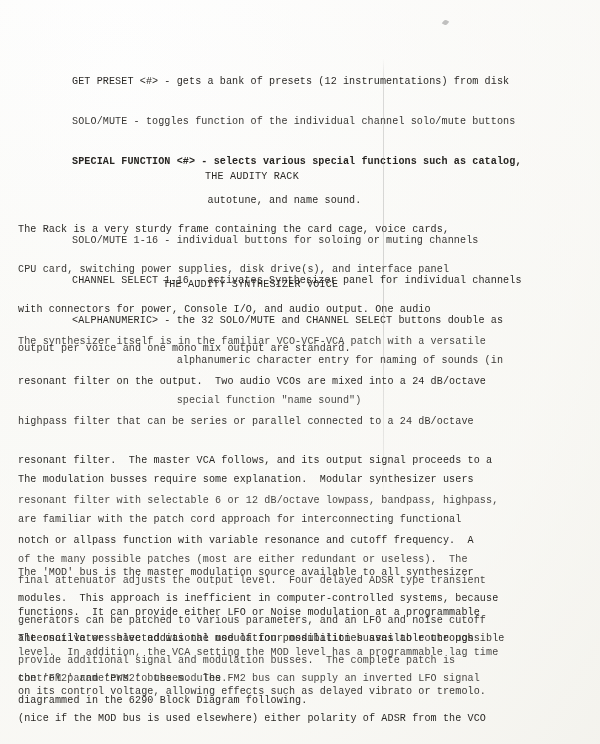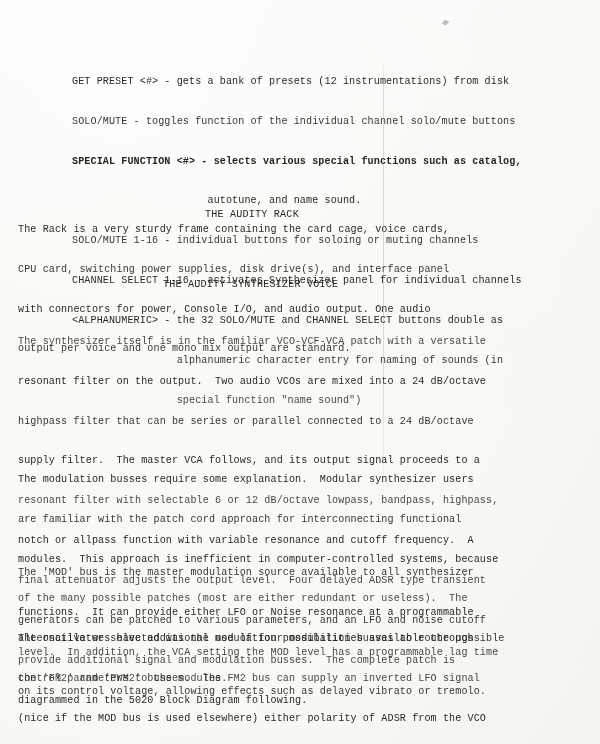--- a/index.html
+++ b/index.html
@@ -106,61 +106,61 @@
       <span class="line ink-d">SPECIAL FUNCTION &lt;#&gt; - selects various special functions such as catalog,</span>
       <span class="line ink-a">                      autotune, and name sound.</span>
       <span class="line ink-b">SOLO/MUTE 1-16 - individual buttons for soloing or muting channels</span>
       <span class="line ink-a">CHANNEL SELECT 1-16 - activates Synthesizer panel for individual channels</span>
       <span class="line ink-a">&lt;ALPHANUMERIC&gt; - the 32 SOLO/MUTE and CHANNEL SELECT buttons double as</span>
       <span class="line ink-b">                 alphanumeric character entry for naming of sounds (in</span>
       <span class="line ink-c">                 special function "name sound")</span>
     </div>
 
     
-    <div class="heading ink-a" style="left:205px; top:170px;margin-top:38px;">THE AUDITY RACK</div>
+    <div class="heading ink-a" style="left:205px; top:170px;">THE AUDITY RACK</div>
 
     
     <div class="block" style="left:18px; top:196px;">
       <span class="line ink-a">The Rack is a very sturdy frame containing the card cage, voice cards,</span>
       <span class="line ink-b">CPU card, switching power supplies, disk drive(s), and interface panel</span>
       <span class="line ink-a">with connectors for power, Console I/O, and audio output. One audio</span>
       <span class="line ink-b">output per voice and one mono mix output are standard.</span>
     </div>
 
     
     <div class="heading ink-a" style="left:163px; top:278px;">THE AUDITY SYNTHESIZER VOICE</div>
 
     
     <div class="block" style="left:18px; top:308px;">
       <span class="line ink-c">The synthesizer itself is in the familiar VCO-VCF-VCA patch with a versatile</span>
       <span class="line ink-a">resonant filter on the output.  Two audio VCOs are mixed into a 24 dB/octave</span>
       <span class="line ink-b">highpass filter that can be series or parallel connected to a 24 dB/octave</span>
-      <span class="line ink-a">supply filter.  The master VCA follows, and its output signal proceeds to a</span>
+      <span class="line ink-a">resonant filter.  The master VCA follows, and its output signal proceeds to a</span>
       <span class="line ink-c">resonant filter with selectable 6 or 12 dB/octave lowpass, bandpass, highpass,</span>
       <span class="line ink-a">notch or allpass function with variable resonance and cutoff frequency.  A</span>
       <span class="line ink-c">final attenuator adjusts the output level.  Four delayed ADSR type transient</span>
       <span class="line ink-b">generators can be patched to various parameters, and an LFO and noise cutoff</span>
       <span class="line ink-c">provide additional signal and modulation busses.  The complete patch is</span>
-      <span class="line ink-a">diagrammed in the 5020 Block Diagram following.</span>
+      <span class="line ink-a">diagrammed in the 6290 Block Diagram following.</span>
     </div>
 
     
     <div class="block" style="left:18px; top:446px;">
       <span class="line ink-a">The modulation busses require some explanation.  Modular synthesizer users</span>
       <span class="line ink-b">are familiar with the patch cord approach for interconnecting functional</span>
+      <span class="line ink-c">of the many possible patches (most are either redundant or useless).  The</span>
       <span class="line ink-a">modules.  This approach is inefficient in computer-controlled systems, because</span>
-      <span class="line ink-c">of the many possible patches (most are either redundant or useless).  The</span>
       <span class="line ink-b">alternative we selected was the use of four modulation busses to route possible</span>
       <span class="line ink-c">control parameters to the modules.</span>
     </div>
 
     
     <div class="block" style="left:18px; top:539px;">
       <span class="line ink-b">The 'MOD' bus is the master modulation source available to all synthesizer</span>
-      <span class="line ink-a">functions.  It can provide either LFO or Noise resonance at a programmable</span>
+      <span class="line ink-a">functions.  It can provide either LFO or Noise modulation at a programmable</span>
       <span class="line ink-c">level.  In addition, the VCA setting the MOD level has a programmable lag time</span>
       <span class="line ink-b">on its control voltage, allowing effects such as delayed vibrato or tremolo.</span>
     </div>
 
     
     <div class="block" style="left:18px; top:605px;">
       <span class="line ink-a">The oscillators have additional modulation possibilities available through</span>
       <span class="line ink-c">the 'FM2' and 'PWM2' busses.  The FM2 bus can supply an inverted LFO signal</span>
       <span class="line ink-a">(nice if the MOD bus is used elsewhere) either polarity of ADSR from the VCO</span>
       

